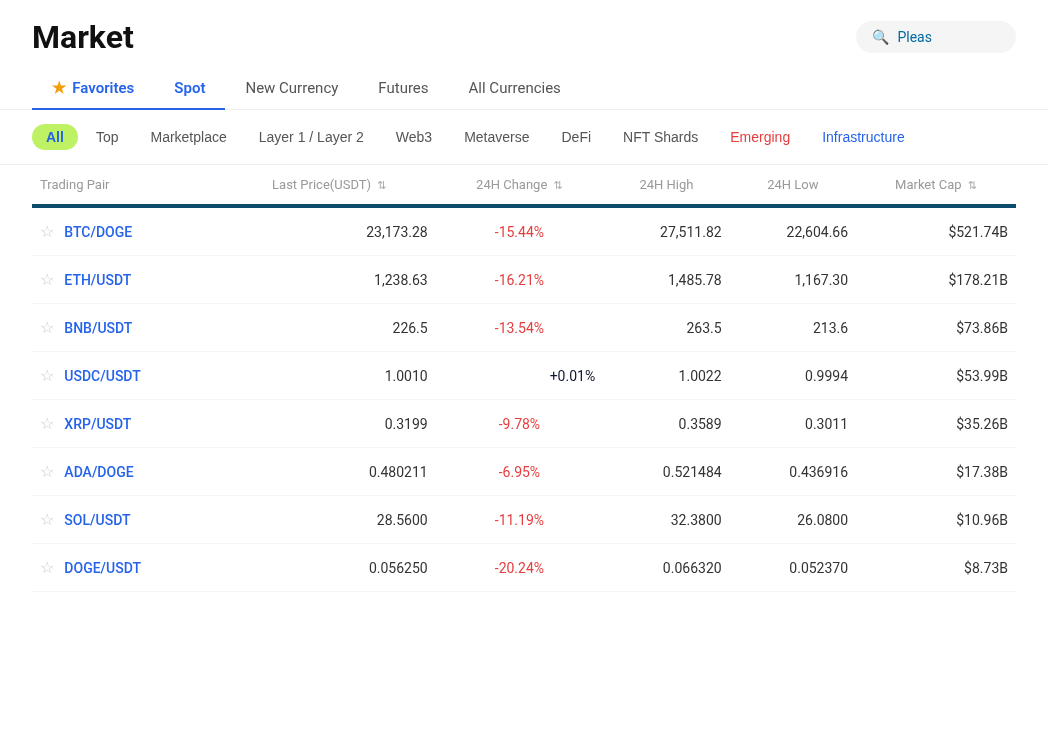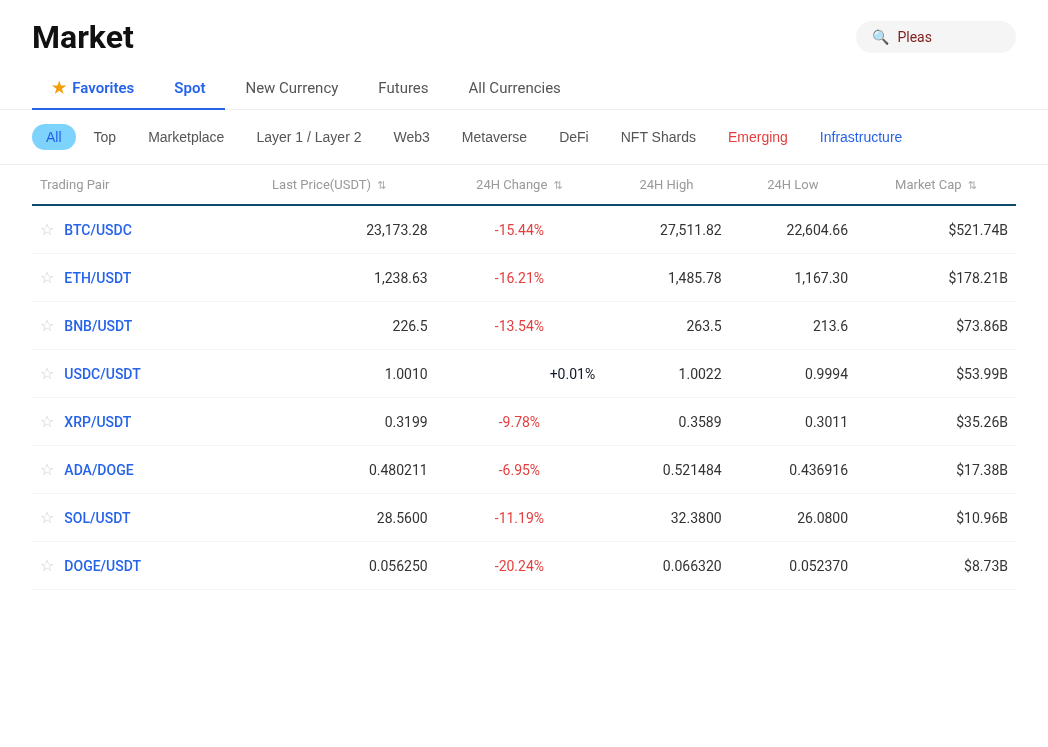--- a/index.html
+++ b/index.html
@@ -9,21 +9,21 @@
       display: flex; align-items: center; justify-content: space-between;
       padding: 18px 32px 10px 32px;
     }
     .header-title { font-size: 32px; font-weight: 700; color: #111; }
     .search-box {
       display: flex; align-items: center; background: #f5f5f5;
       border-radius: 20px; padding: 8px 16px; gap: 8px;
       min-width: 160px;
     }
     .search-icon { color: #999; font-size: 14px; }
-    .search-placeholder { color: #7f1d1d; font-size: 14px; }
+    .search-placeholder { color: #0369a1; font-size: 14px; }
 
     .tabs {
       display: flex; align-items: center; gap: 0;
       padding: 0 32px;
       border-bottom: 1px solid #eee;
     }
     .tab {
       padding: 12px 20px; font-size: 15px; cursor: pointer;
       color: #555; white-space: nowrap; position: relative;
     }
@@ -37,27 +37,27 @@
 
     .filter-bar {
       display: flex; align-items: center; gap: 4px;
       padding: 14px 32px;
       border-bottom: 1px solid #eee;
     }
     .filter-btn {
       padding: 5px 14px; font-size: 14px; cursor: pointer;
       border-radius: 16px; border: none; background: transparent; color: #555;
     }
-    .filter-btn.active { background: #7dd3fc; color: #2563eb; font-weight: 400; }
+    .filter-btn.active { background: #bef264; color: #2563eb; font-weight: 700; }
     .filter-btn.red { color: #e53e3e; }
     .filter-btn.blue { color: #2563eb; }
 
     .table-container { padding: 0 32px; }
     table { width: 100%; border-collapse: collapse; }
-    thead tr { border-bottom: 2px solid #0c4a6e; }
+    thead tr { border-bottom: 4px solid #0c4a6e; }
     thead th {
       padding: 12px 8px; font-size: 13px; font-weight: 400;
       color: #999; text-align: center;
     }
     thead th:first-child { text-align: left; }
     tbody tr { border-bottom: 1px solid #f5f5f5; }
     tbody td { padding: 14px 8px; font-size: 14px; text-align: right; }
     tbody td:first-child { text-align: left; }
 
     .trading-pair-cell { display: flex; align-items: center; gap: 10px; }
@@ -137,21 +137,21 @@
           <span>Market Cap</span>
           <span class="sort-arrow">⇅</span>
         </th>
       </tr>
     </thead>
     <tbody id="table-body">
     <tr>
     <td>
       <div class="trading-pair-cell">
         <span class="fav-star">☆</span>
-        <span class="pair-name">BTC/USDC</span>
+        <span class="pair-name">BTC/DOGE</span>
       </div>
     </td>
     <td>23,173.28</td>
     <td class="change-neg">-15.44%</td>
     <td>27,511.82</td>
     <td>22,604.66</td>
     <td>$521.74B</td>
   </tr>
         <tr>
     <td>

